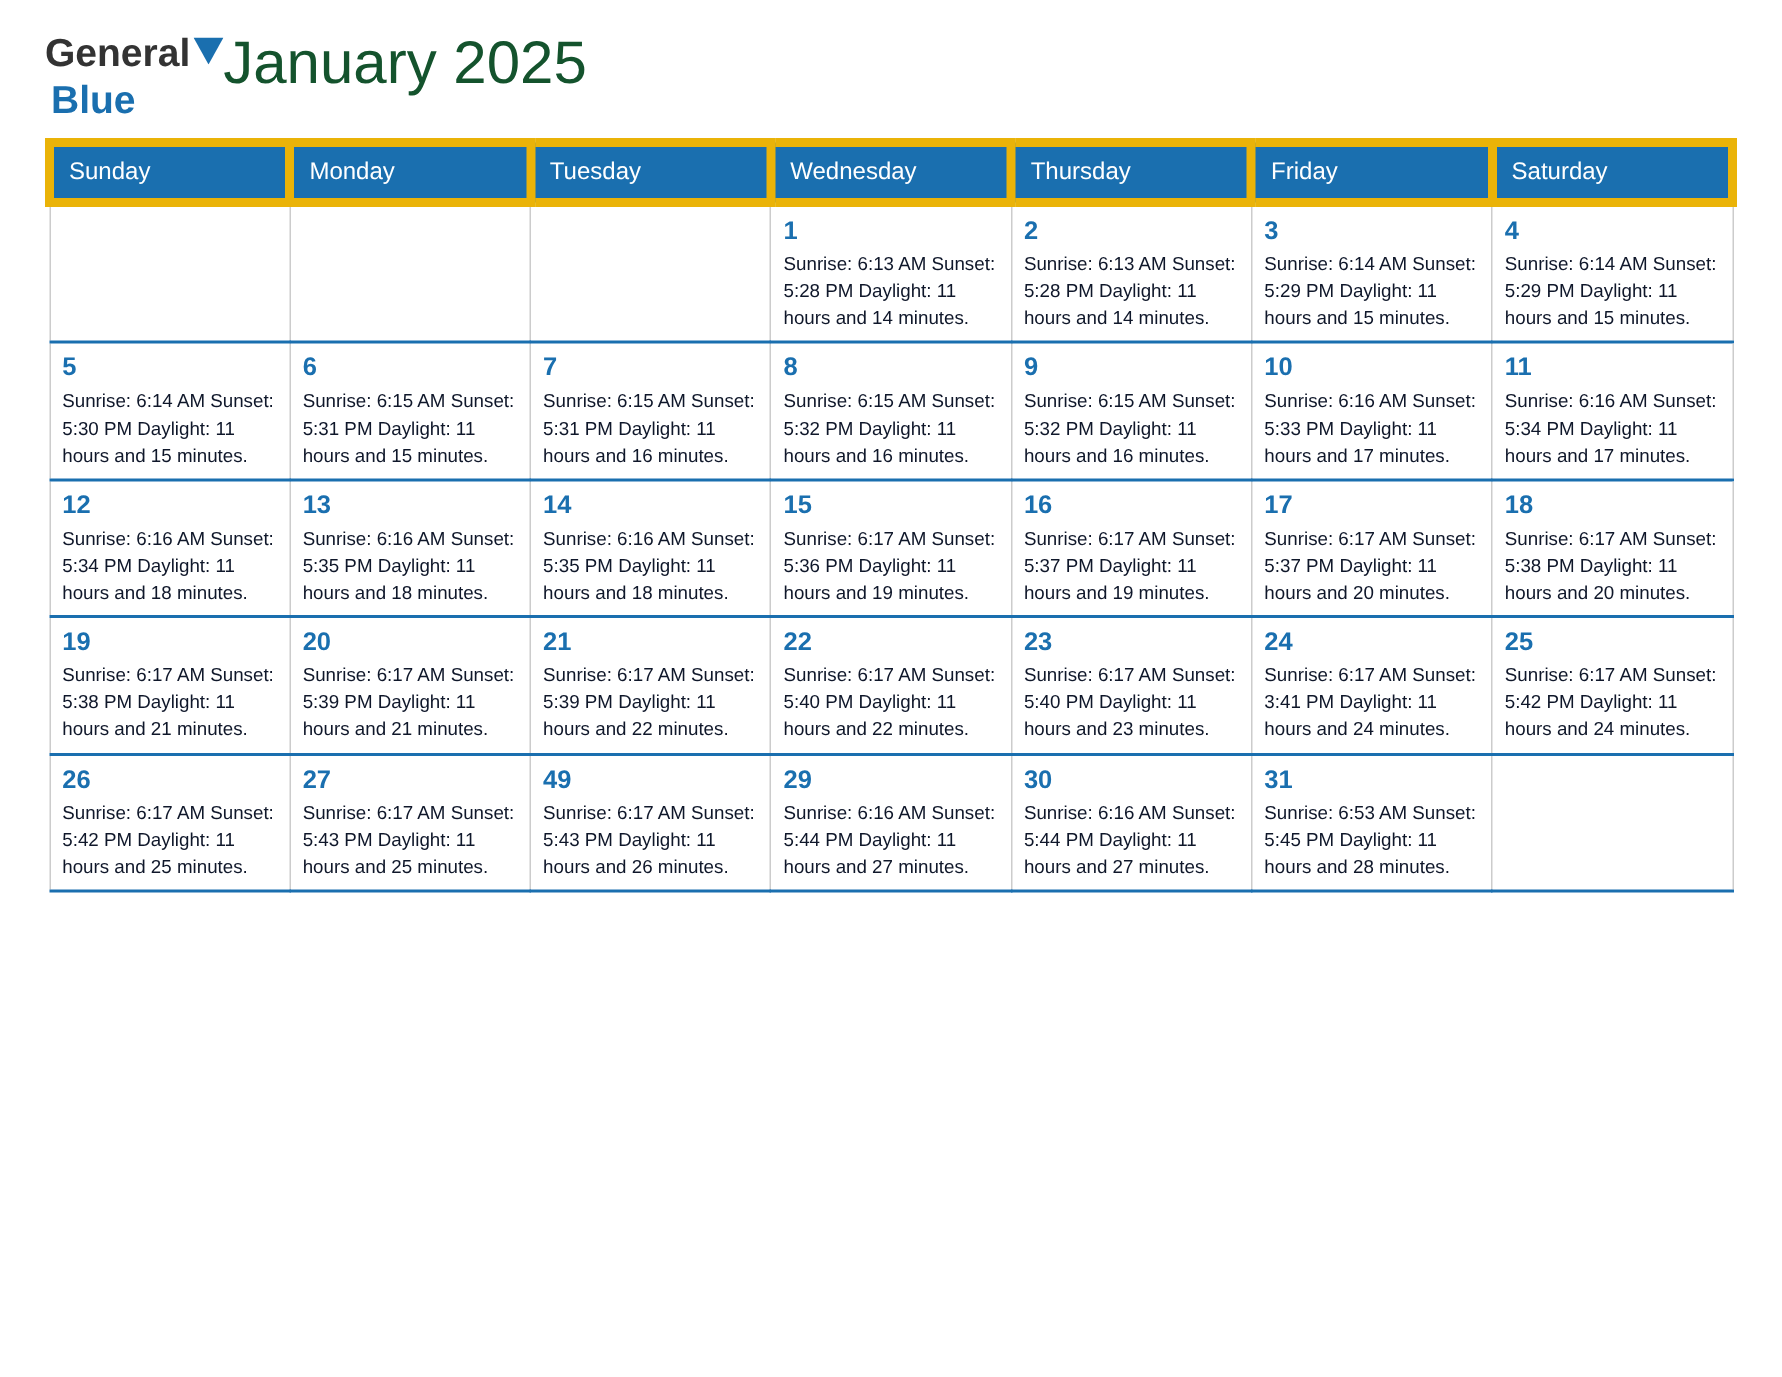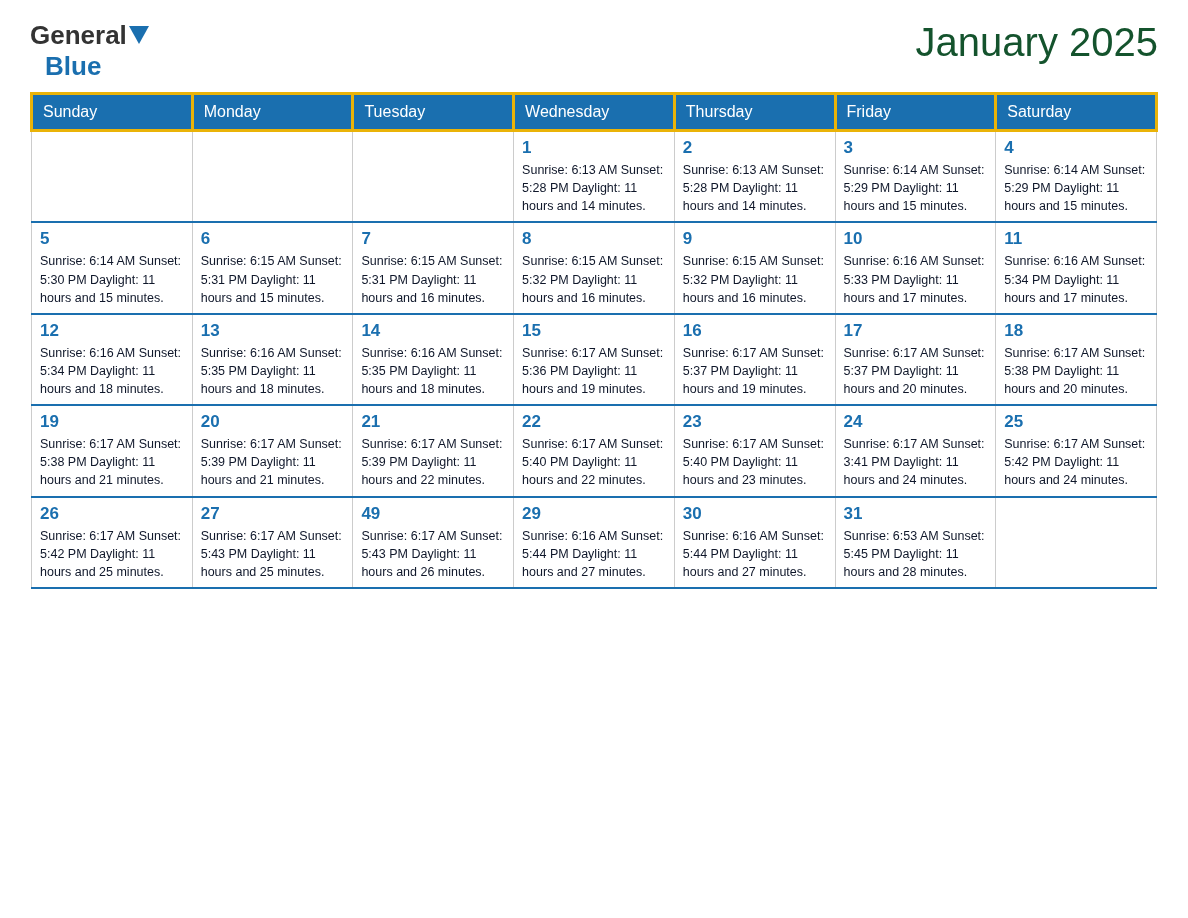--- a/index.html
+++ b/index.html
@@ -5,21 +5,21 @@
     * { box-sizing: border-box; margin: 0; padding: 0; }
     body {
       font-family: Arial, sans-serif;
       background: #fff;
       padding: 20px 30px;
       width: 1188px;
       min-height: 918px;
     }
     .header {
       display: flex;
-      justify-content: space-between;
+      justify-content: flex-start;
       align-items: flex-start;
       margin-bottom: 10px;
     }
     .logo-text-general {
       font-size: 26px;
       font-weight: bold;
       color: #333;
     }
     .logo-text-blue {
       font-size: 26px;
@@ -31,21 +31,21 @@
       flex-direction: column;
       align-items: flex-start;
     }
     .logo-line1 {
       display: flex;
       align-items: center;
     }
     .logo-line2 {
       display: flex;
       align-items: center;
-      margin-left: 15px;
+      margin-left: 4px;
     }
     .title-block {
       text-align: right;
     }
     .calendar-title {
       font-size: 40px;
       font-weight: normal;
       color: #14532d;
     }
     .calendar-subtitle {
@@ -58,21 +58,21 @@
       border-collapse: collapse;
       margin-top: 10px;
     }
     .calendar thead tr th {
       background-color: #1a6faf;
       color: #fff;
       padding: 8px 10px;
       text-align: left;
       font-size: 16px;
       font-weight: normal;
-      border: 3px solid #eab308;
+      border: 6px solid #eab308;
     }
     .calendar tbody tr td {
       border: 1px solid #ccc;
       vertical-align: top;
       padding: 6px 8px;
       width: 14.28%;
       min-height: 90px;
       font-size: 13px;
       color: #333;
     }

